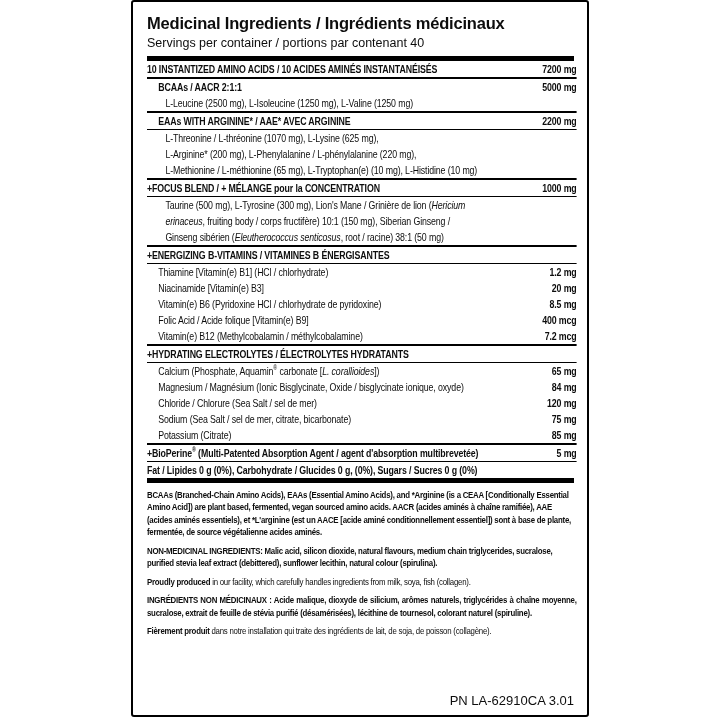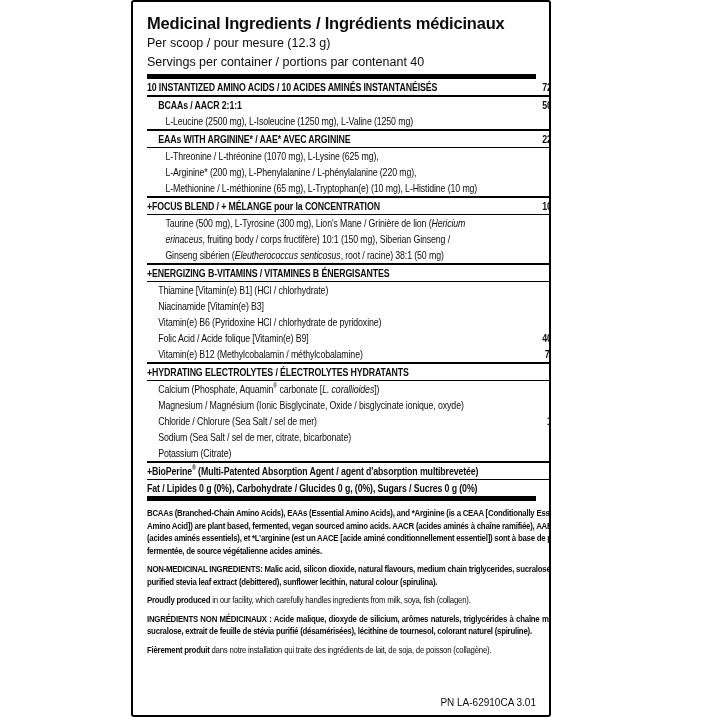--- a/index.html
+++ b/index.html
@@ -2,21 +2,21 @@
 <html><head>
 <meta charset="utf-8">
 <style>
   html,body{margin:0;padding:0;}
   body{
     width:720px;height:720px;background:#ffffff;position:relative;
     font-family:"Liberation Sans","DejaVu Sans",sans-serif;color:#0d0d0d;
     -webkit-font-smoothing:antialiased;
   }
   .label-box{
-    position:absolute;left:131px;top:0;width:420px;height:717px;
+    position:absolute;left:131px;top:0;width:458px;height:717px;
     box-sizing:border-box;border:2px solid #000;border-radius:3px;
     background:#fff;padding:11px 13px 8px 14px;overflow:hidden;
   }
   .title{font-size:16.5px;font-weight:700;letter-spacing:-0.2px;white-space:nowrap;line-height:20px;}
   .sub{font-size:12.5px;line-height:16.5px;margin-top:2px;}
   .bar-thick{height:5px;background:#000;margin-top:4px;}
   .bar-thick.close{margin-top:0;}
   
   .cond{width:537px;transform:scaleX(0.8);transform-origin:0 0;}
   .t-row{display:flex;justify-content:space-between;align-items:baseline;
@@ -26,28 +26,27 @@
   .ind0{padding-left:0;}
   .ind1{padding-left:14px;}
   .ind2{padding-left:23px;}
   .amount{font-weight:700;white-space:nowrap;padding-left:8px;}
   .div-medium{border-top:2px solid #000;}
   .div-thin{border-top:1px solid #000;}
   sup{font-size:0.6em;line-height:0;vertical-align:super;}
   i{font-style:italic;}
   .fn{font-size:9.8px;line-height:12.5px;letter-spacing:-0.3px;margin:6px 0 0 0;}
   .fn.justify{text-align:justify;}
-  .pn-code{position:absolute;right:13px;bottom:7px;font-size:10px;letter-spacing:0;}
+  .pn-code{position:absolute;right:13px;bottom:7px;font-size:13px;letter-spacing:0;}
 </style>
 </head>
 <body>
 
 <div class="label-box">
   <div class="title">Medicinal Ingredients / Ingrédients médicinaux</div>
-  <div class="sub">Per scoop / pour mesure (12.3 g)</div>
   <div class="sub">Servings per container / portions par contenant 40</div>
   <div class="bar-thick"></div>
 
   <div class="cond">
       <div class="t-row">
         <span class="name ind0 b"><span>10 INSTANTIZED AMINO ACIDS / 10 ACIDES AMINÉS INSTANTANÉISÉS</span></span>
         <span class="amount">7200 mg</span>
       </div>
       <div class="t-row div-medium">
         <span class="name ind1 b"><span>BCAAs / AACR 2:1:1</span></span>

